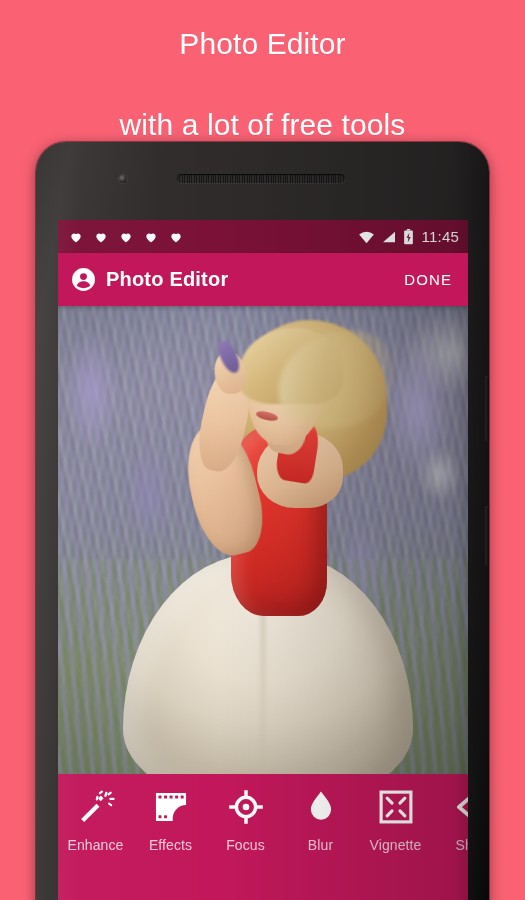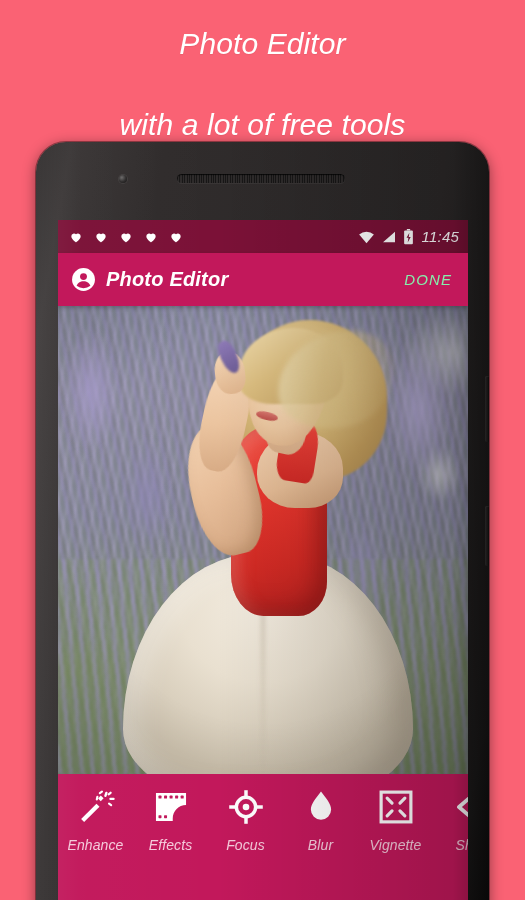--- a/index.html
+++ b/index.html
@@ -11,21 +11,20 @@
     font-family: "Liberation Sans", sans-serif;
   }
 
   
   .canvas {
     position: relative;
     width: 525px;
     height: 900px;
     overflow: hidden;
     background: #FA6274;
-    font-style: italic;
   }
 
   
   .promo {
     position: absolute;
     left: 0;
     top: 26px;
     width: 525px;
     text-align: center;
     color: #FFFFFF;
@@ -164,21 +163,21 @@
     margin-right: 10px;
   }
   .appbar-title {
     color: #FFFFFF;
     font-size: 20px;
     font-weight: bold;
     letter-spacing: .2px;
     flex: 1;
   }
   .appbar-action {
-    color: #86efac;
+    color: #ffffff;
     font-size: 15px;
     font-weight: 500;
     letter-spacing: 1.1px;
   }
 
   
   .photo {
     position: relative;
     height: 468px;
     overflow: hidden;

